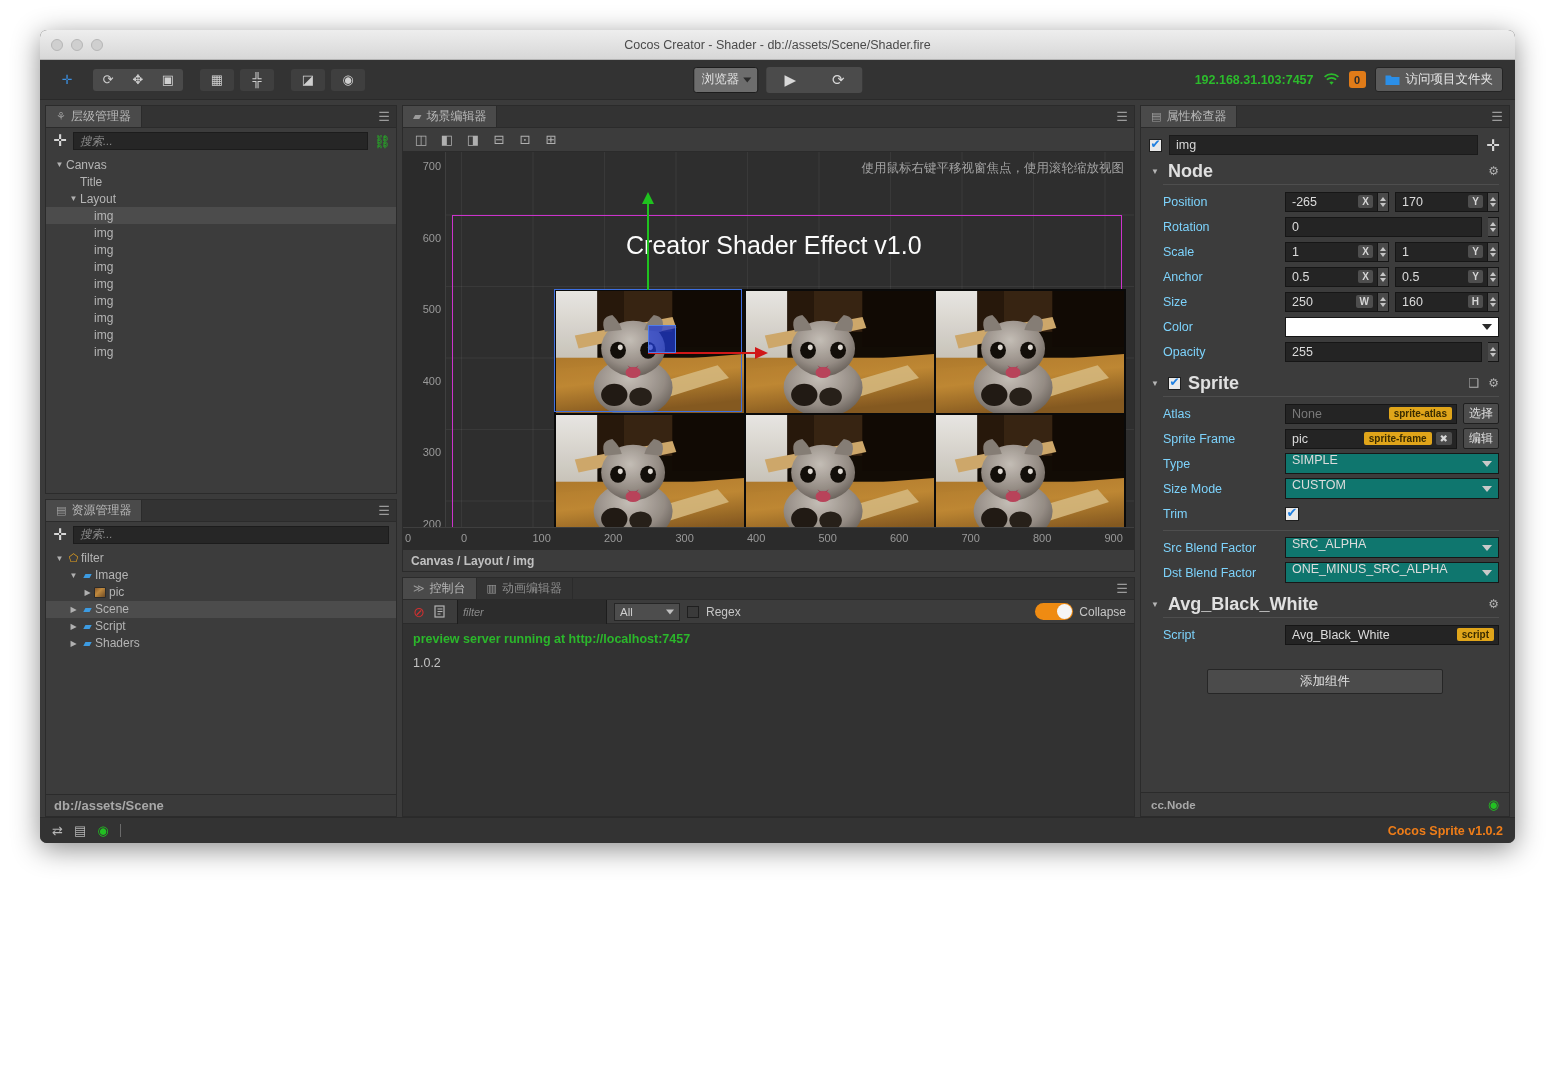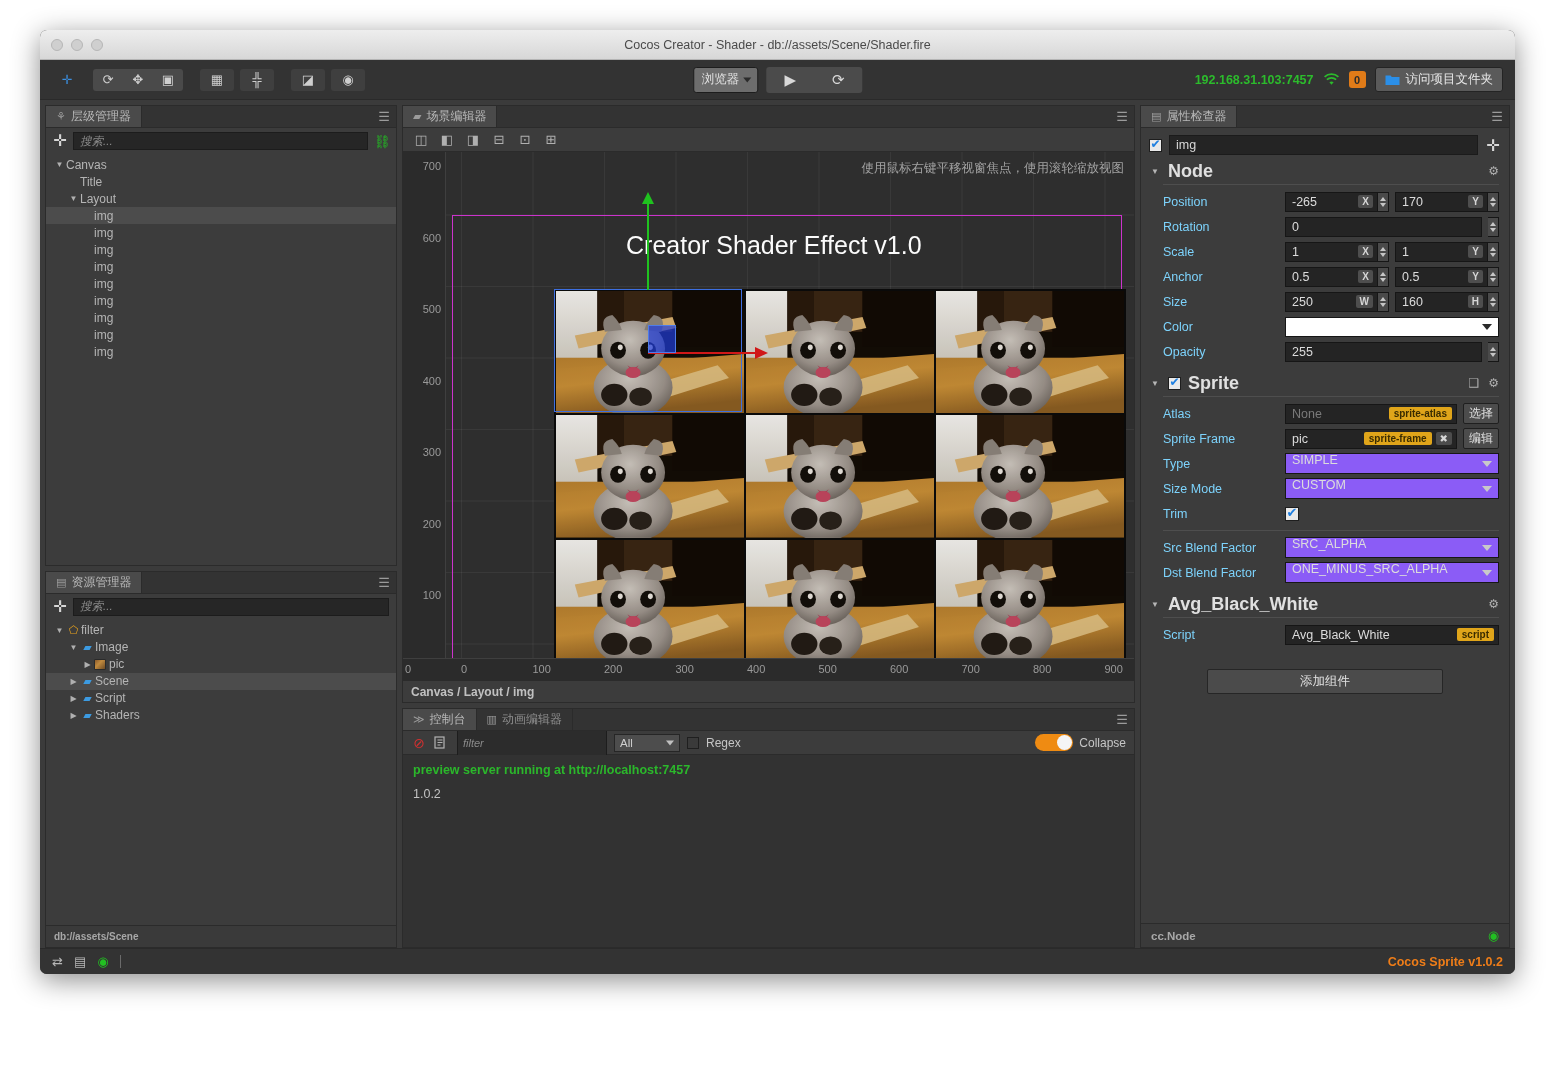--- a/index.html
+++ b/index.html
@@ -5,21 +5,21 @@
   * { box-sizing: border-box; margin: 0; padding: 0; }
   html, body {
     width: 1555px; height: 1076px;
     background: #fff;
     font-family: "Liberation Sans", "DejaVu Sans", sans-serif;
     overflow: hidden;
   }
   .app-window {
     position: absolute;
     left: 40px; top: 30px;
-    width: 1475px; height: 944px;
+    width: 1475px; height: 813px;
     background: #3b3b3b;
     border-radius: 7px;
     box-shadow: 0 6px 28px rgba(0,0,0,0.45);
     overflow: hidden;
     display: flex; flex-direction: column;
   }
 
   
   .titlebar {
     height: 30px;
@@ -161,21 +161,21 @@
   .ficon.assets { color: #e4a01e; }
   .ficon.pic {
     width: 12px; height: 11px; flex: 0 0 12px; margin-right: 3px;
     background: linear-gradient(135deg,#8a5a2b 0%,#c08a3e 40%,#6d4a24 100%);
     border: 1px solid #2a2a2a; border-radius: 1px;
   }
 
   .panel-footer {
     height: 22px; background: #3a3a3a; border-top: 1px solid #2b2b2b;
     display: flex; align-items: center; padding: 4px 8px;
-    font-size: 10px; color: #a8a8a8; font-weight: bold; flex: 0 0 auto;
+    font-size: 13px; color: #a8a8a8; font-weight: bold; flex: 0 0 auto;
   }
 
   
   .scene-toolbar {
     height: 24px; background: #3c3c3c; border-bottom: 1px solid #2b2b2b;
     display: flex; align-items: center; gap: 2px; padding-left: 6px; flex: 0 0 auto;
   }
   .align-btn {
     width: 24px; height: 20px; display: flex; align-items: center; justify-content: center;
     color: #b0b0b0; font-size: 13px;
@@ -369,21 +369,21 @@
   .color-field {
     flex: 1 1 auto; height: 20px; background: #ffffff; border: 1px solid #161616;
     position: relative;
   }
   .color-field .caret3 {
     position: absolute; right: 6px; top: 50%; transform: translateY(-50%);
     border-left: 5px solid transparent; border-right: 5px solid transparent;
     border-top: 6px solid #2a2a2a;
   }
   .select-field {
-    flex: 1 1 auto; height: 21px; background: #8b5cf6; border: 1px solid #171717;
+    flex: 1 1 auto; height: 21px; background: #0f766e; border: 1px solid #171717;
     color: #dcdcdc; font-size: 12.5px; display: flex; align-items: center;
     padding: 0 16px 8px 6px; position: relative;
   }
   .select-field .caret3 {
     position: absolute; right: 6px; top: 50%; transform: translateY(-50%);
     border-left: 5px solid transparent; border-right: 5px solid transparent;
     border-top: 6px solid #c9c9c9;
   }
   .asset-field {
     flex: 1 1 auto; height: 20px; background: #242424; border: 1px solid #161616;

